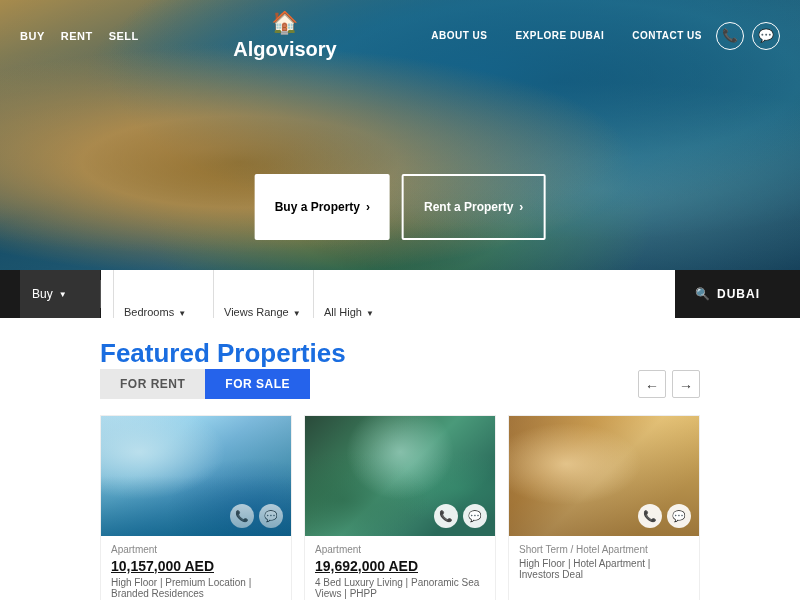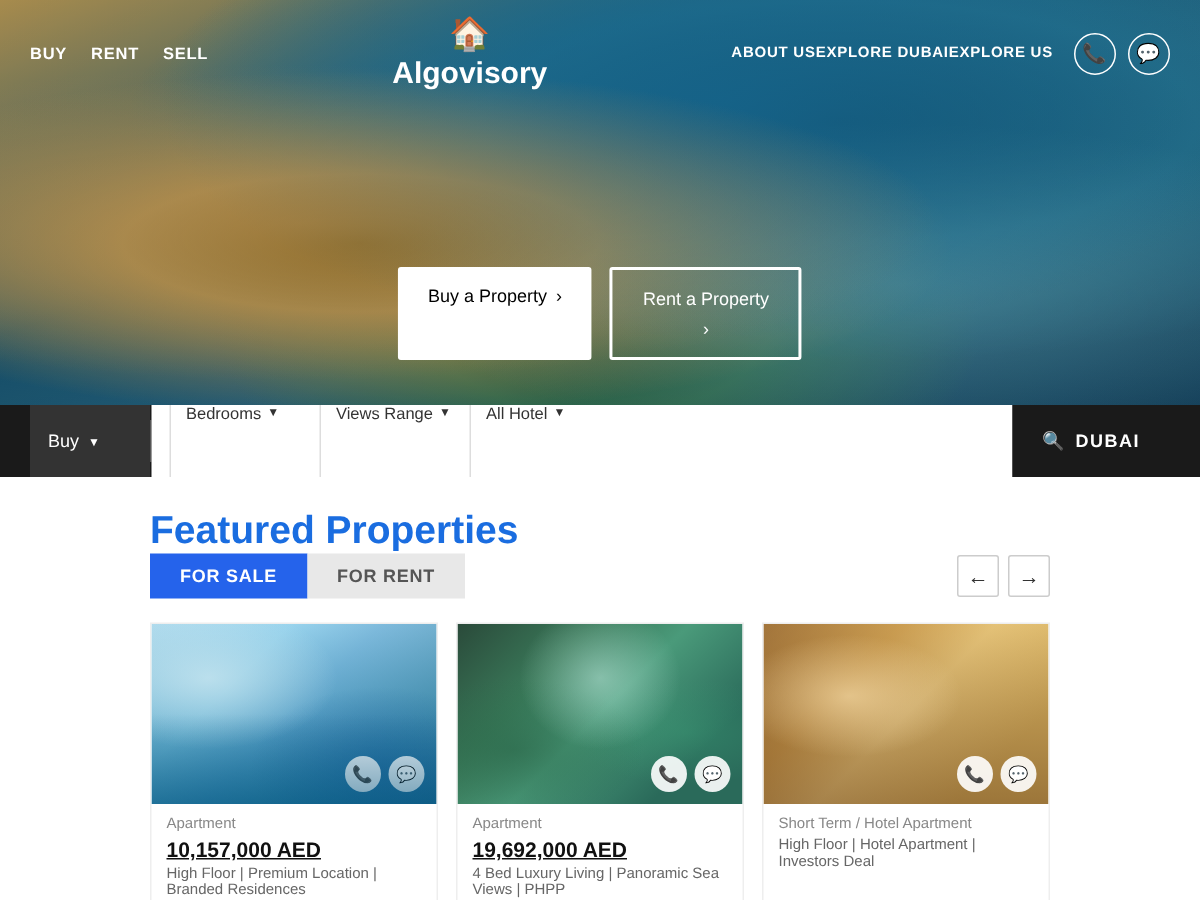--- a/index.html
+++ b/index.html
@@ -12,21 +12,21 @@
       z-index: 10;
       display: flex;
       align-items: center;
       justify-content: space-between;
       padding: 10px 20px;
     }
     .nav-left { display: flex; gap: 16px; }
     .nav-left a { color: #fff; text-decoration: none; font-size: 11px; font-weight: 600; letter-spacing: 0.5px; }
     .nav-logo { display: flex; flex-direction: column; align-items: center; color: #fff; font-size: 20px; font-weight: 700; }
     .nav-logo .logo-icon { font-size: 22px; margin-bottom: 2px; }
-    .nav-right-links { display: flex; gap: 0; align-items: center; }
+    .nav-right-links { display: flex; gap: 28px; align-items: center; }
     .nav-right-links a { color: #fff; text-decoration: none; font-size: 10px; font-weight: 600; letter-spacing: 0.5px; }
     .nav-icons { display: flex; gap: 8px; }
     .nav-icon-btn { width: 28px; height: 28px; border-radius: 50%; border: 1.5px solid #fff; display: flex; align-items: center; justify-content: center; color: #fff; font-size: 13px; cursor: pointer; }
 
     
     .hero {
       position: relative;
       width: 800px;
       height: 270px;
       overflow: hidden;
@@ -53,30 +53,31 @@
     }
     .hero-btns {
       position: absolute;
       bottom: 30px;
       left: 50%;
       transform: translateX(-50%);
       display: flex;
       gap: 12px;
     }
     .hero-btn {
-      padding: 12px 20px;
-      font-size: 12px;
-      font-weight: 400;
-      cursor: pointer;
-      display: flex;
+      padding: 24px 20px;
+      font-size: 12px;
+      font-weight: 700;
+      cursor: pointer;
+      display: flex;
+      align-items: center;
       gap: 6px;
       border-radius: 2px;
     }
     .hero-btn-buy { background: #fff; color: #000; border: none; }
-    .hero-btn-rent { background: transparent; color: #fff; border: 2px solid #fff; flex-direction: column; }
+    .hero-btn-rent { background: transparent; color: #fff; border: 2px solid #fff; }
 
     
     .search-bar {
       background: #1a1a1a;
       display: flex;
       align-items: center;
       padding: 0 20px;
       height: 48px;
       gap: 0;
     }
@@ -113,21 +114,21 @@
     }
     .search-dropdown {
       background: #fff;
       color: #333;
       border: none;
       border-left: 1px solid #ddd;
       height: 100%;
       padding: 0 10px;
       font-size: 11px;
       display: flex;
-      align-items: flex-start;
+      align-items: flex-end;
       gap: 4px;
       cursor: pointer;
       min-width: 100px;
       white-space: nowrap;
     }
     .search-btn {
       background: #1a1a1a;
       color: #fff;
       border: none;
       height: 100%;
@@ -271,21 +272,21 @@
     <a>SELL</a>
   </div>
   <div class="nav-logo">
     <span class="logo-icon">🏠</span>
     <span>Algovisory</span>
   </div>
   <div style="display:flex;align-items:center;gap:14px;">
     <div class="nav-right-links">
       <a>ABOUT US</a>
       <a>EXPLORE DUBAI</a>
-      <a>EXPLORE US</a>
+      <a>CONTACT US</a>
     </div>
     <div class="nav-icons">
       <div class="nav-icon-btn">
         <span>📞</span>
       </div>
       <div class="nav-icon-btn">
         <span>💬</span>
       </div>
     </div>
   </div>
@@ -315,37 +316,37 @@
   <div class="search-input-wrap">
     <div class="search-dropdown">
       <span>Bedrooms</span>
       <span class="chevron">▼</span>
     </div>
     <div class="search-dropdown">
       <span>Views Range</span>
       <span class="chevron">▼</span>
     </div>
     <div class="search-dropdown">
-      <span>All Hotel</span>
+      <span>All High</span>
       <span class="chevron">▼</span>
     </div>
   </div>
   <button class="search-btn">
     <span>🔍</span>
     <span>DUBAI</span>
   </button>
 </div>
 
 <div class="main">
   <h2 class="section-title">Featured Properties</h2>
 
   <div class="property-tabs">
     <div class="tabs-left">
+      <button class="tab-btn inactive">FOR RENT</button>
       <button class="tab-btn active">FOR SALE</button>
-      <button class="tab-btn inactive">FOR RENT</button>
     </div>
     <div class="tab-nav">
       <button class="tab-nav-btn">←</button>
       <button class="tab-nav-btn">→</button>
     </div>
   </div>
 
   <div class="cards-row">
 
     <div class="card">

